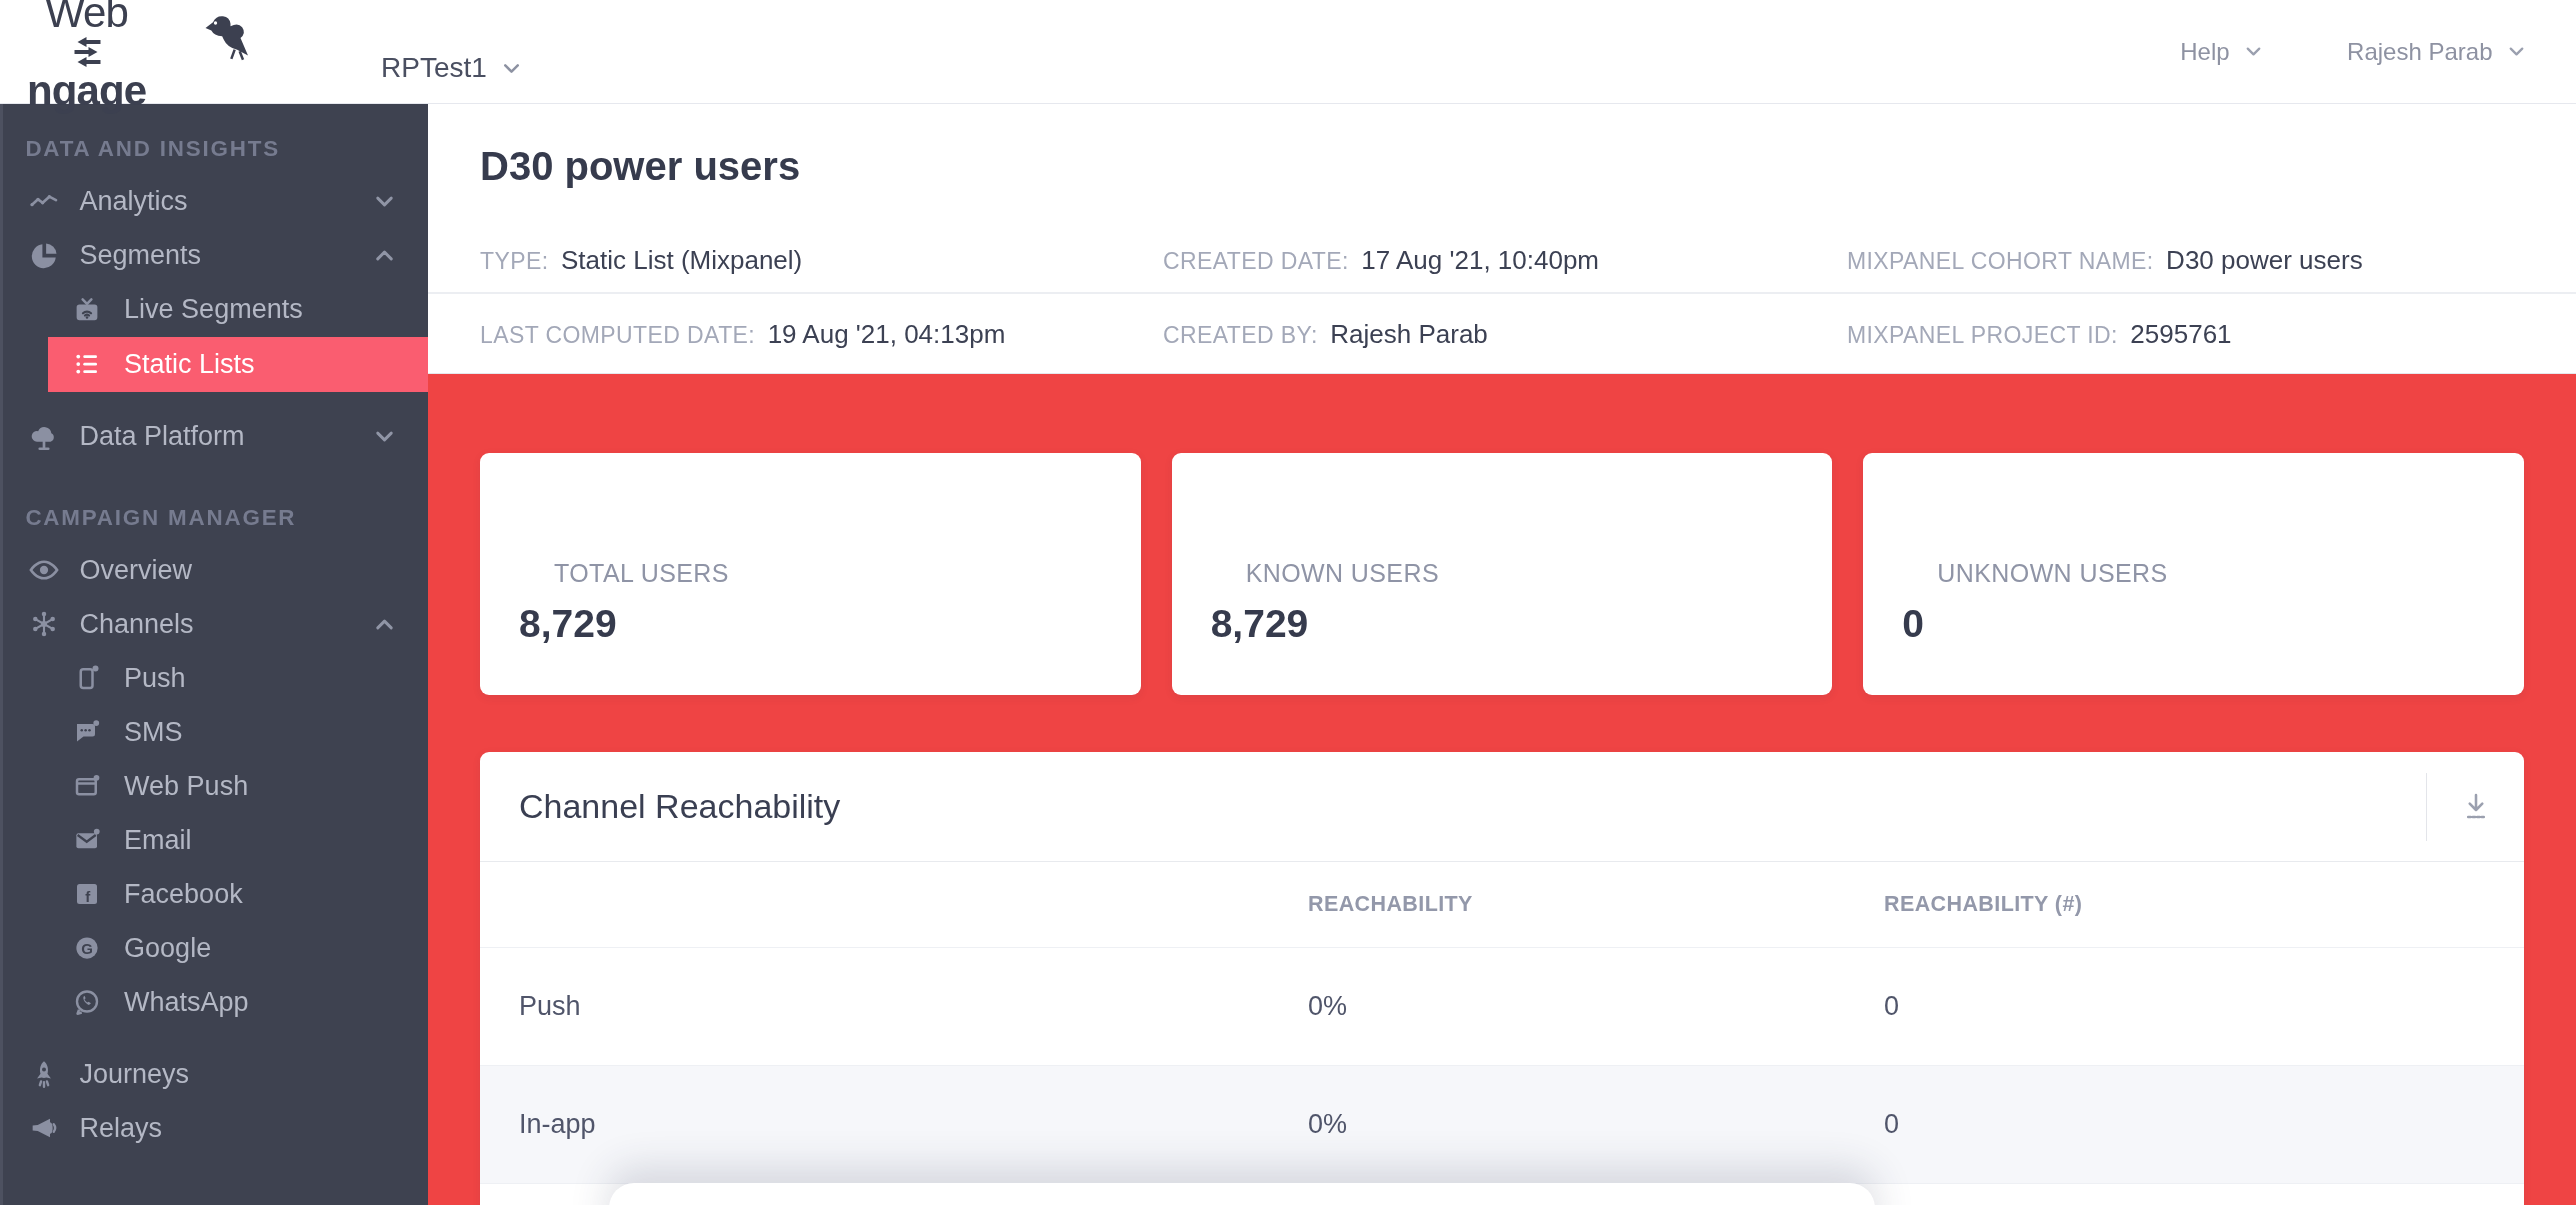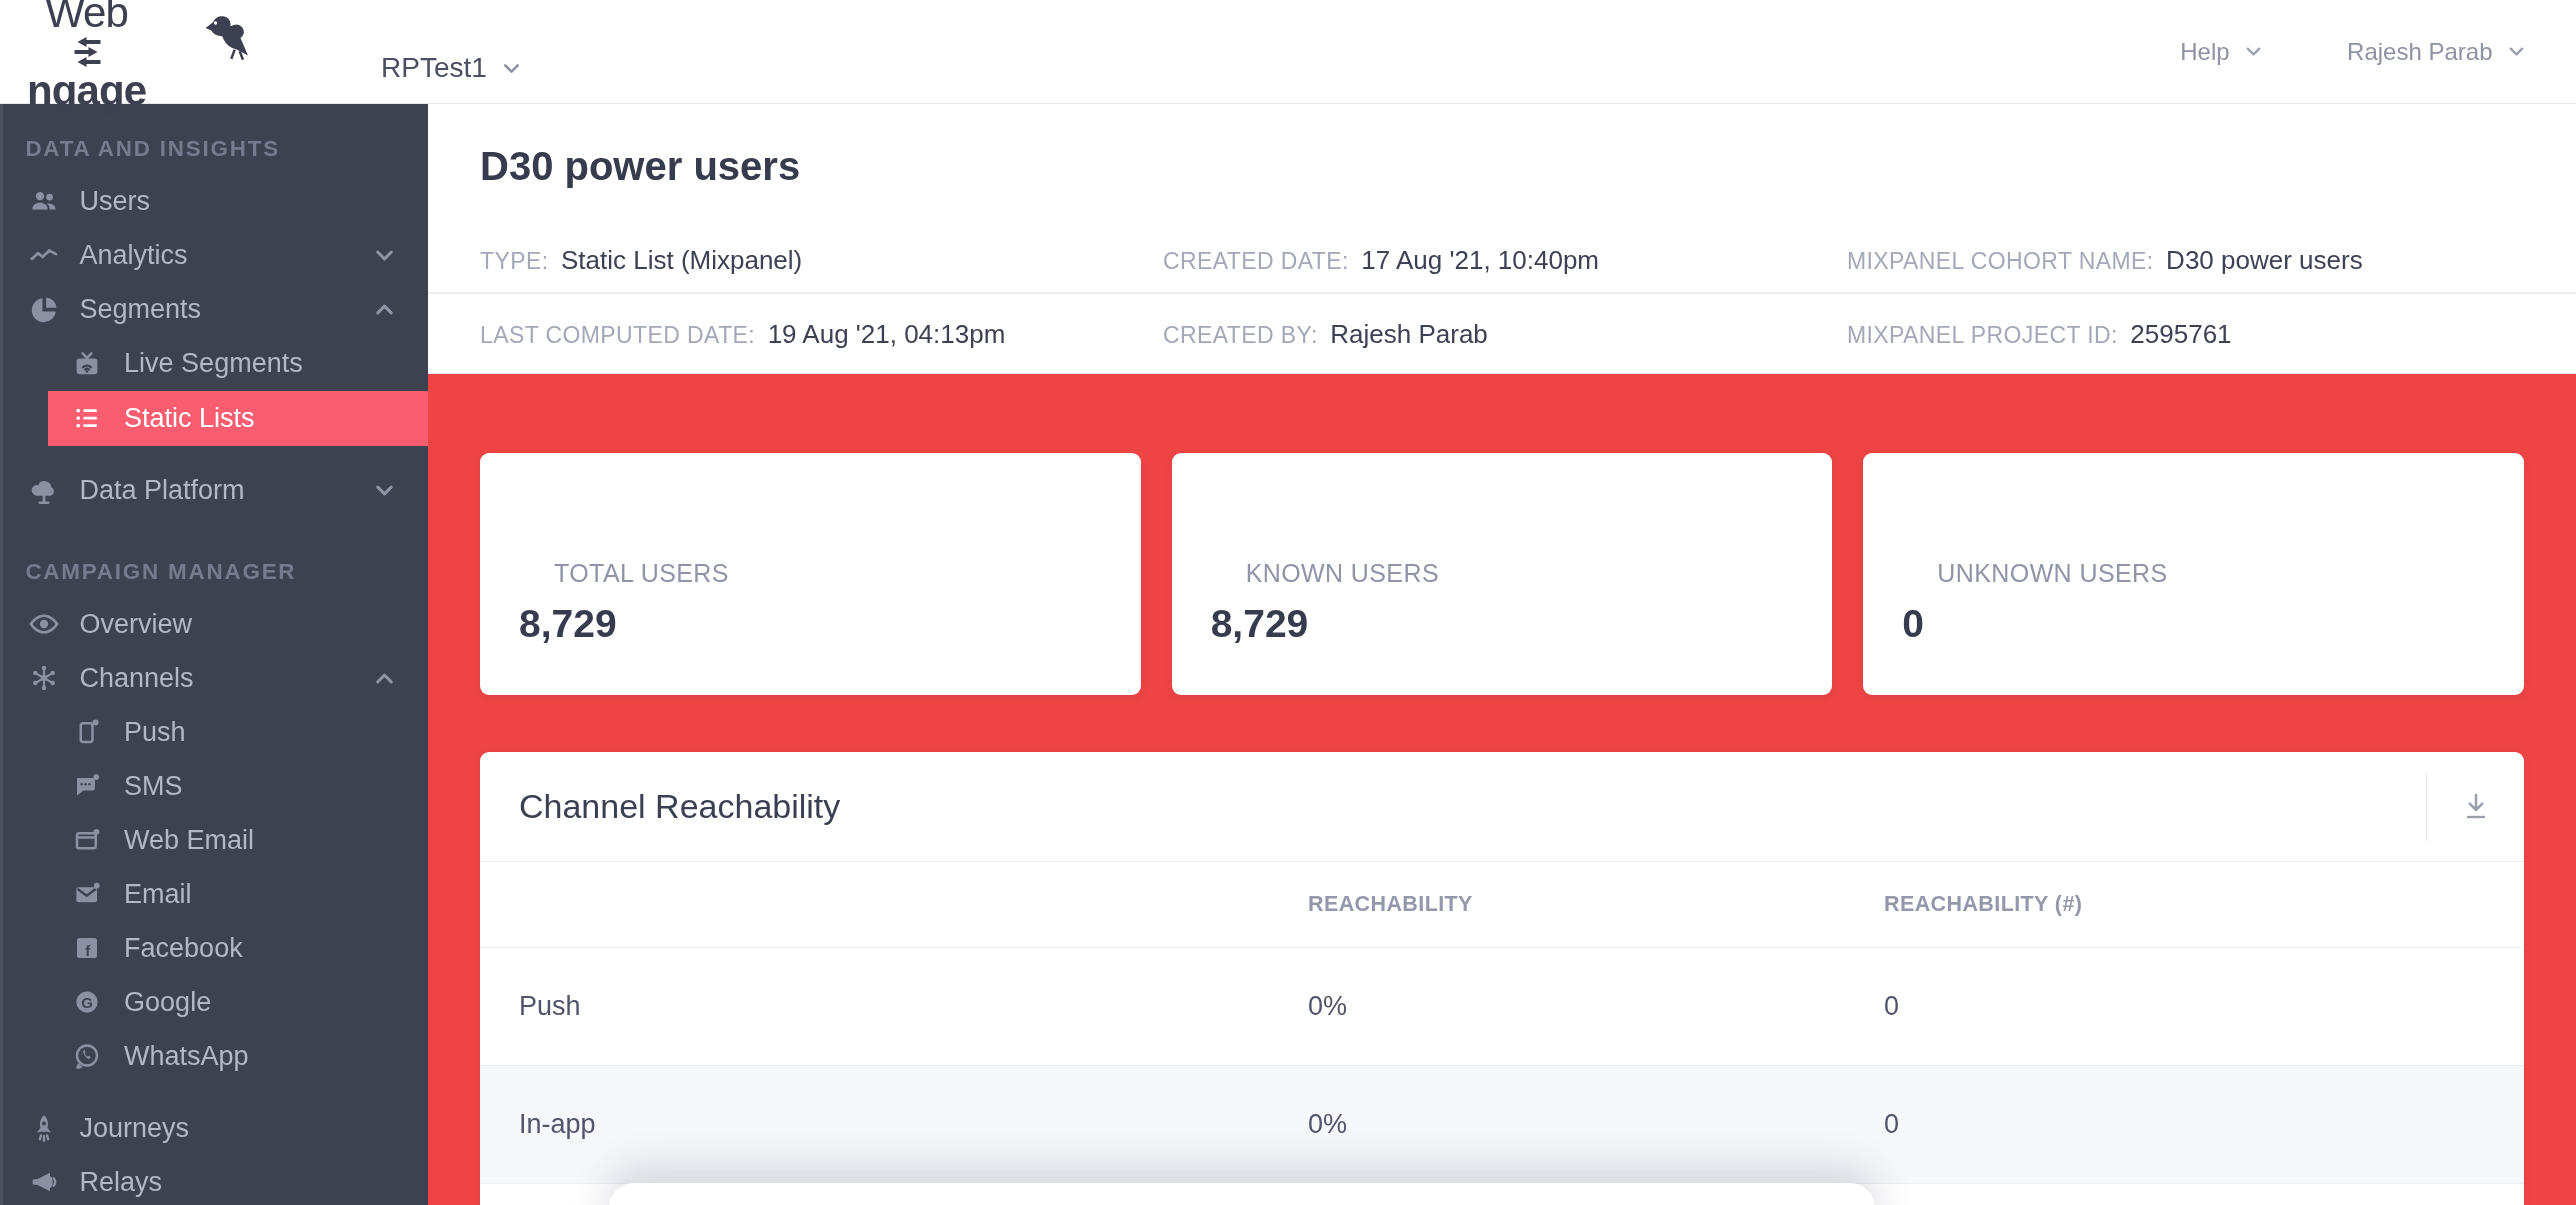--- a/index.html
+++ b/index.html
@@ -148,31 +148,20 @@
       </span>
     </div>
   </div>
 </div>
 
 <div class="app">
 
   <div class="sidebar">
     <div class="sec-head">DATA AND INSIGHTS</div>
 
-    <div class="item">
-      <span class="ic">
-        <svg width="32" height="32" viewBox="0 0 24 24" fill="currentColor">
-          <circle cx="9" cy="7.6" r="3.1"></circle>
-            <circle cx="16.2" cy="8.4" r="2.5"></circle>
-          <path d="M3.2 17.6c0-3.1 2.7-5.1 5.8-5.1s5.8 2 5.8 5.1z"></path>
-          <path d="M15.8 13.2c2.6.2 4.9 1.9 4.9 4.4h-4.3c-.2-1.8-1-3.3-2.2-4.2z"></path>
-        </svg>
-      </span>
-      <span>Users</span>
-    </div>
 
     <div class="item">
       <span class="ic">
         <svg width="32" height="32" viewBox="0 0 24 24" fill="none" stroke="currentColor" stroke-width="2" stroke-linecap="round" stroke-linejoin="round">
           <path d="M3 14l4.5-4 3.5 2.6L16 8l5 2.6"></path>
           <circle cx="3" cy="14" r="1.2" fill="currentColor" stroke="none"></circle>
           <circle cx="7.5" cy="10" r="1.2" fill="currentColor" stroke="none"></circle>
           <circle cx="11" cy="12.6" r="1.2" fill="currentColor" stroke="none"></circle>
           <circle cx="16" cy="8" r="1.2" fill="currentColor" stroke="none"></circle>
         </svg>
@@ -298,21 +287,21 @@
     </div>
 
     <div class="item sub">
       <span class="ic">
         <svg width="30" height="30" viewBox="0 0 24 24">
           <rect x="4" y="6.5" width="15" height="12" rx="1.6" fill="none" stroke="currentColor" stroke-width="2"></rect>
           <path d="M4 10h15" stroke="currentColor" stroke-width="2"></path>
           <circle cx="19.6" cy="5.4" r="2.3" fill="currentColor"></circle>
         </svg>
       </span>
-      <span>Web Email</span>
+      <span>Web Push</span>
     </div>
 
     <div class="item sub">
       <span class="ic">
         <svg width="30" height="30" viewBox="0 0 24 24">
           <rect x="3.5" y="6.5" width="16.5" height="12" rx="1.6" fill="currentColor"></rect>
           <path d="M4.5 8L11.75 13.4 19 8" stroke="#3e4250" stroke-width="1.8" fill="none"></path>
           <circle cx="19.8" cy="5.2" r="2.3" fill="currentColor"></circle>
         </svg>
       </span>

